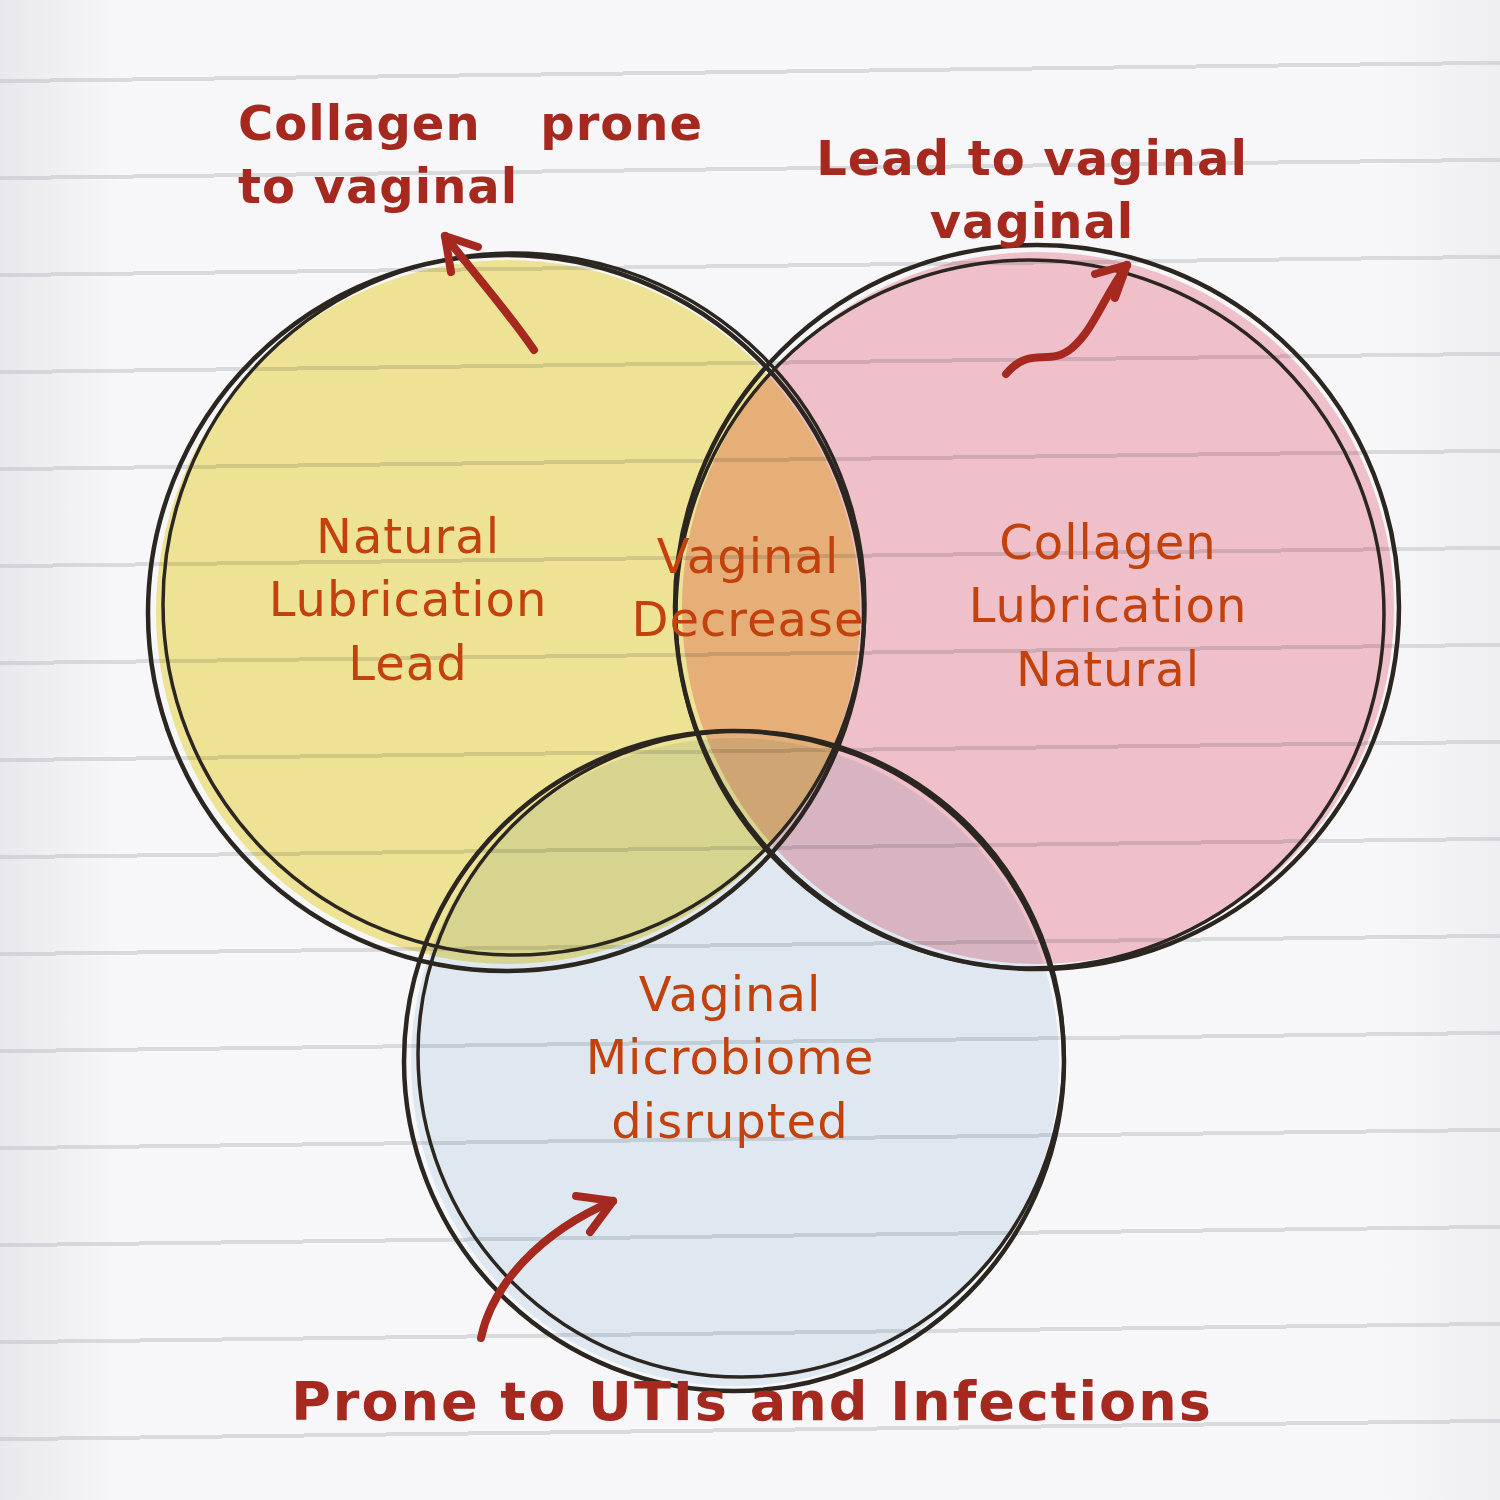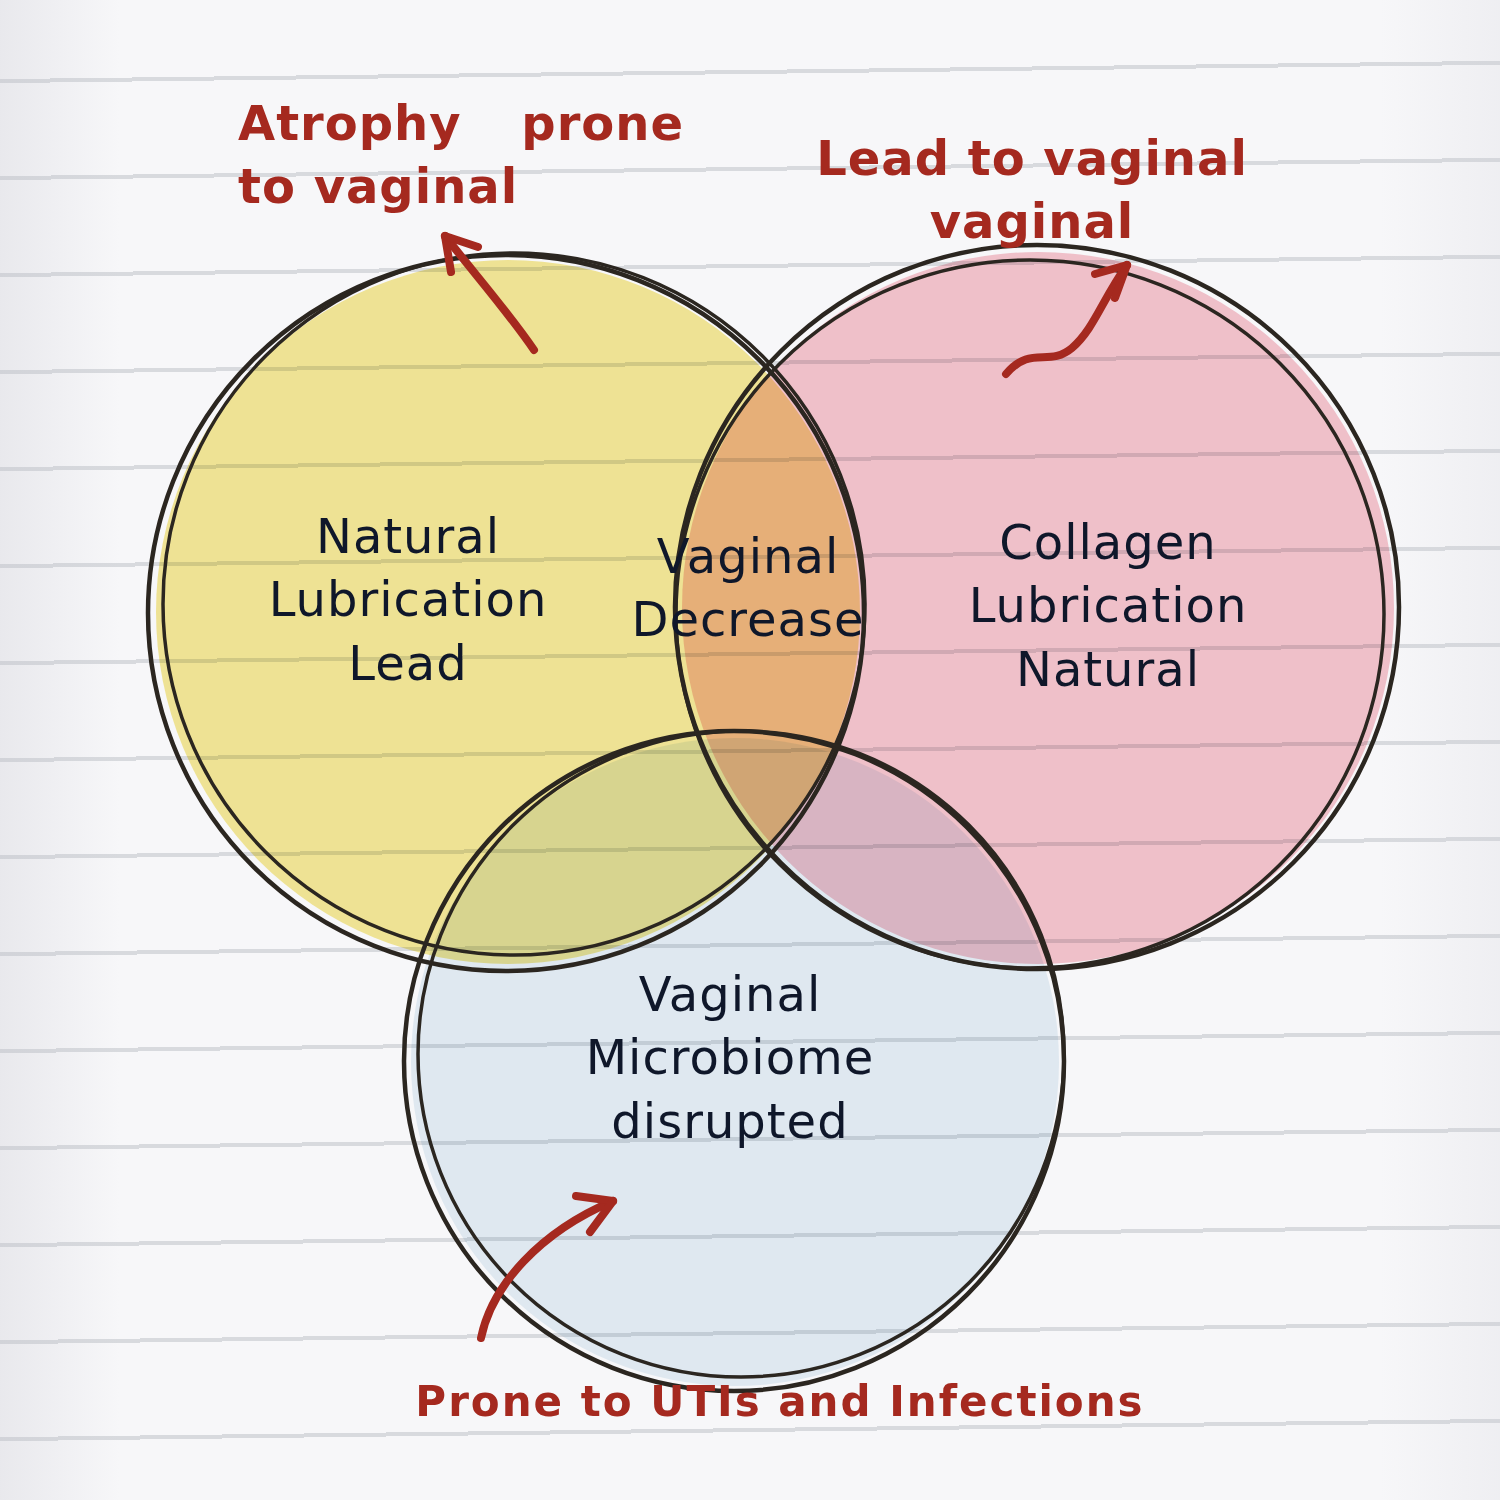--- a/index.html
+++ b/index.html
@@ -44,37 +44,37 @@
     top: 0;
     width: 1500px;
     height: 1500px;
   }
   .fillblend { mix-blend-mode: multiply; }
 
   .label {
     position: absolute;
     transform: translate(-50%, -50%);
     text-align: center;
-    color: #0f172a;
+    color: #c2410c;
     font-size: 48px;
     font-weight: 500;
     line-height: 1.32;
     letter-spacing: 1px;
     white-space: nowrap;
   }
   .label.red {
     color: #a5291f;
     font-weight: 700;
   }
   .label.left-aligned {
     transform: none;
     text-align: left;
   }
   .wide-words { word-spacing: 42px; }
-  .big { font-size: 42px; letter-spacing: 2px; margin-left: 28px; }
+  .big { font-size: 54px; letter-spacing: 2px; }
 </style>
 </head>
 <body>
 
 <div class="stage">
 
   <div class="paper"></div>
   <div class="paper-shade"></div>
 
   <svg class="venn" viewBox="0 0 1500 1500" aria-hidden="true">
@@ -133,21 +133,21 @@
     <div>Natural</div>
   </div>
 
   <div class="label" style="left:730px; top:1058px;">
     <div>Vaginal</div>
     <div>Microbiome</div>
     <div>disrupted</div>
   </div>
 
   <div class="label red left-aligned" style="left:238px; top:92px;">
-    <div class="wide-words">Atrophy prone</div>
+    <div class="wide-words">Collagen prone</div>
     <div>to vaginal</div>
   </div>
 
   <div class="label red" style="left:1032px; top:190px;">
     <div>Lead to vaginal</div>
     <div>vaginal</div>
   </div>
 
   <div class="label red big" style="left:752px; top:1402px;">
     <div>Prone to UTIs and Infections</div>

